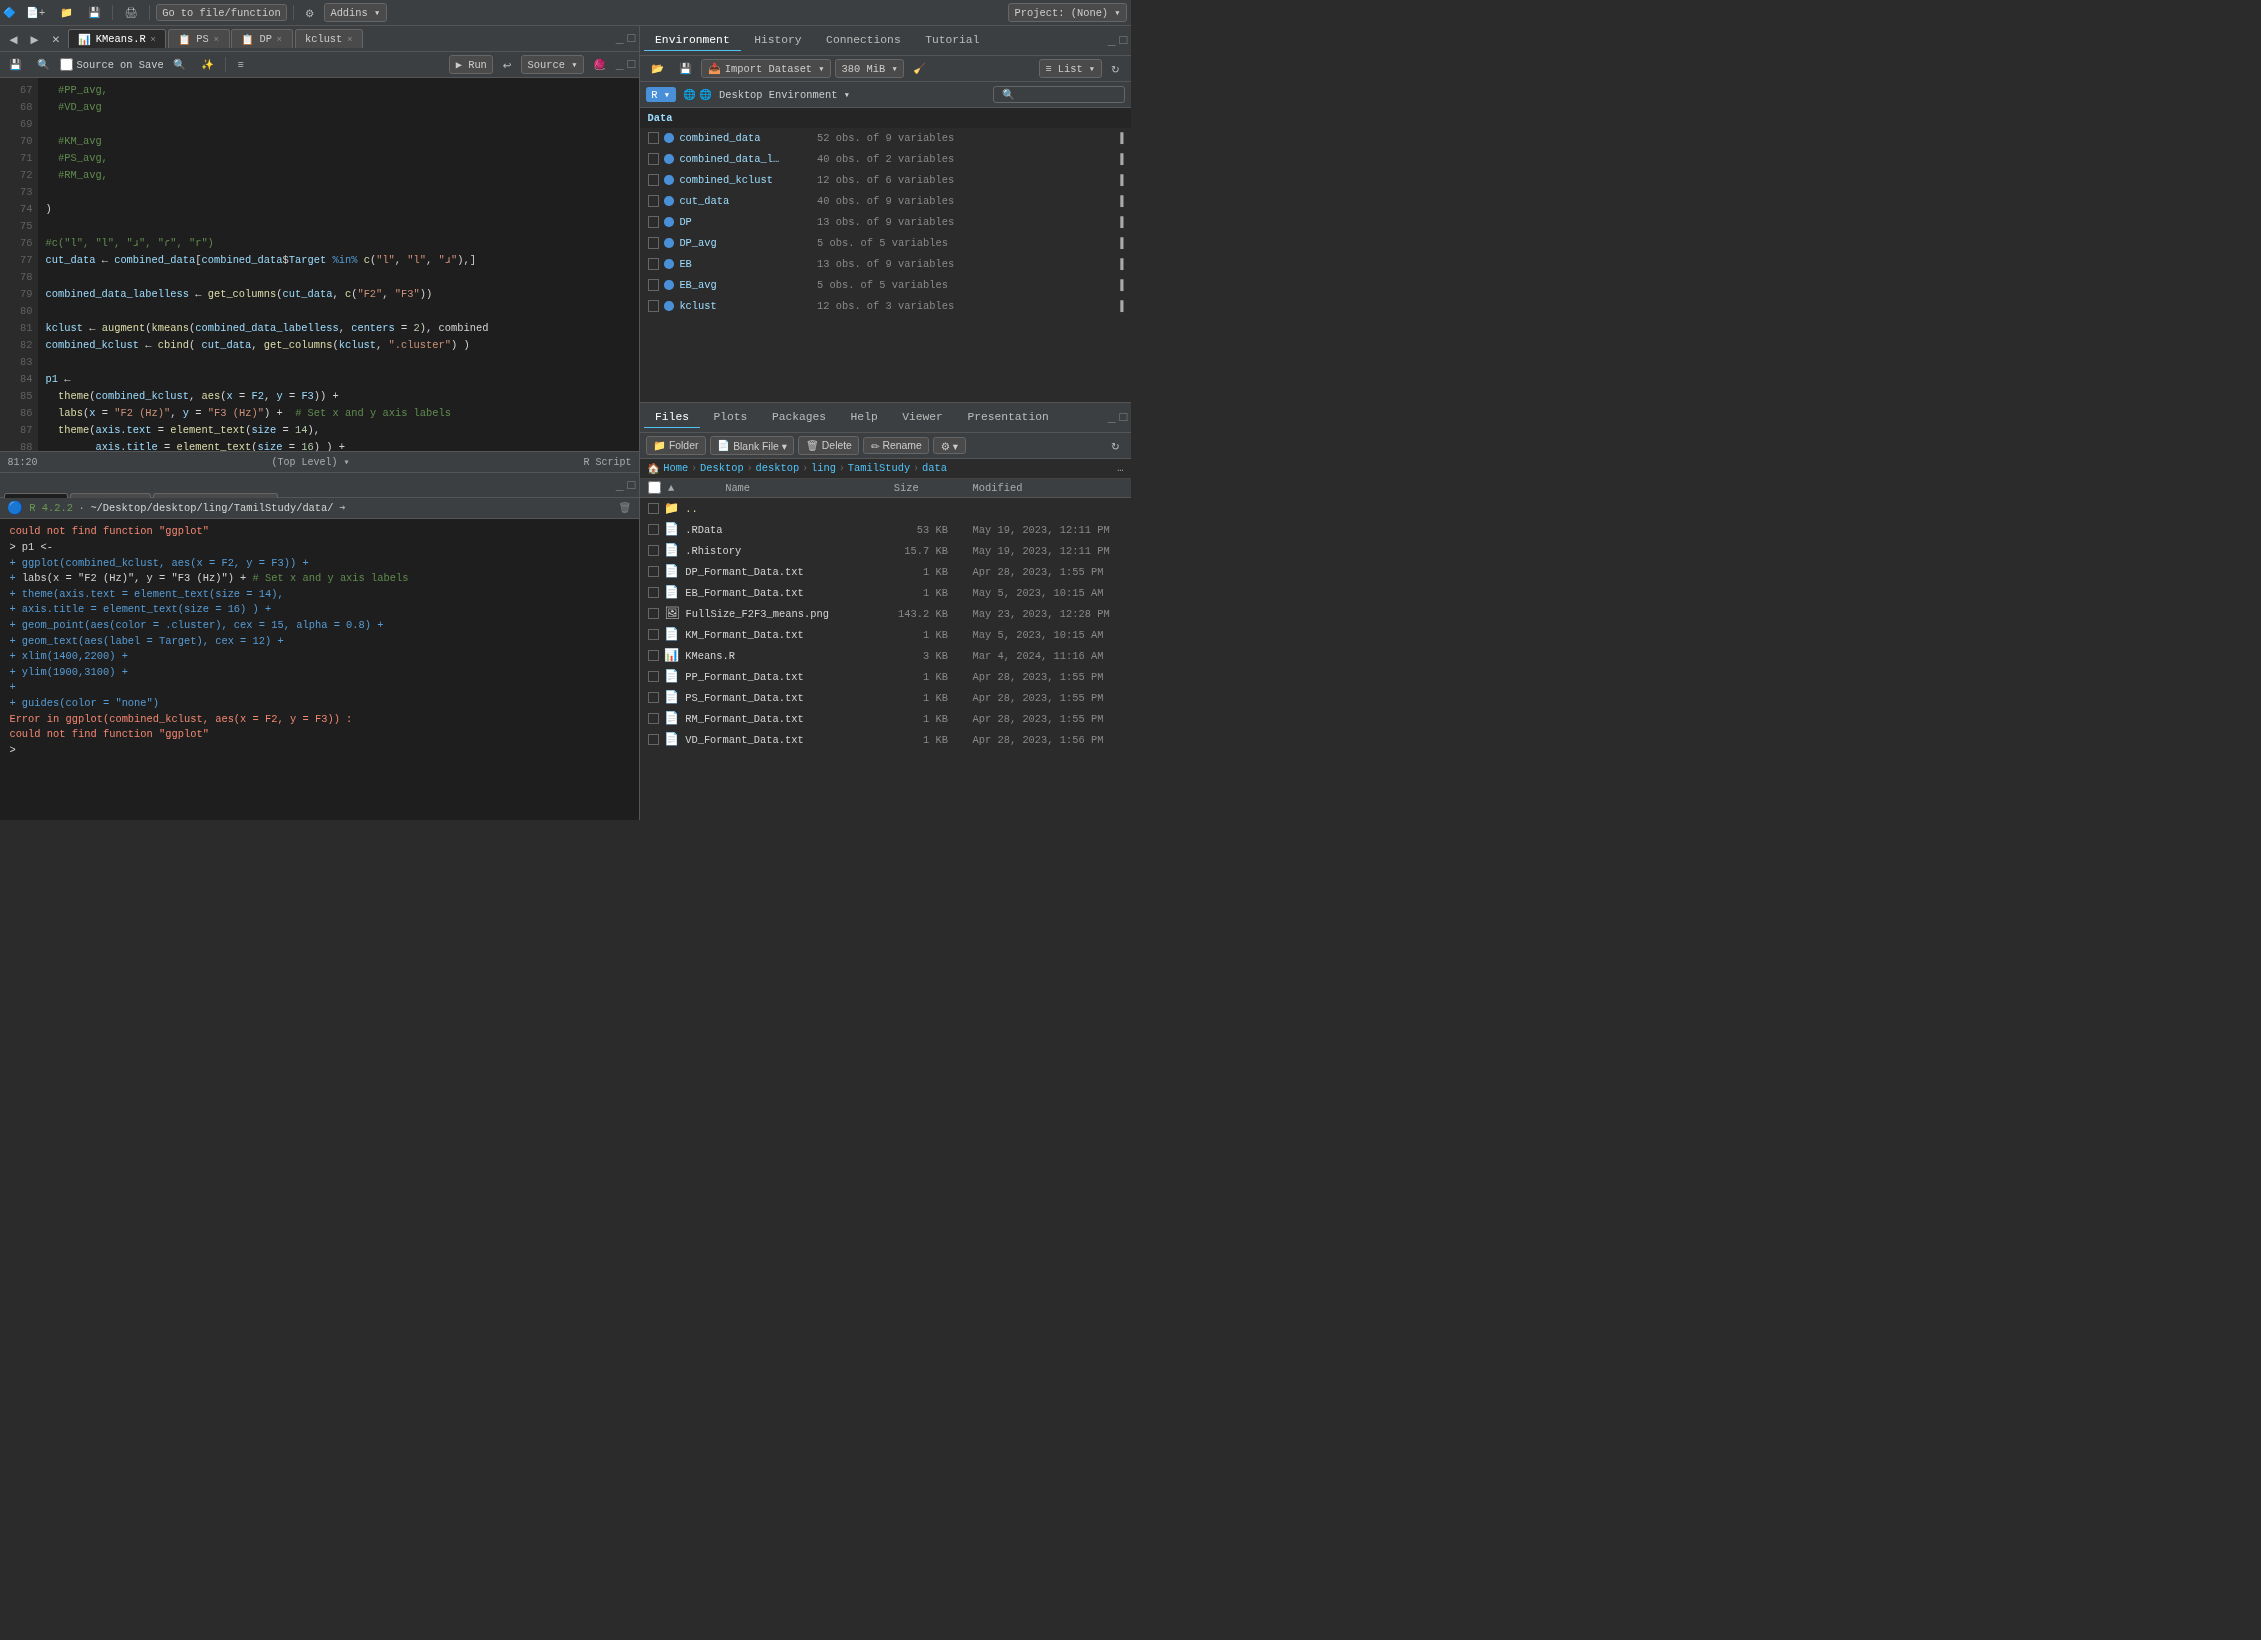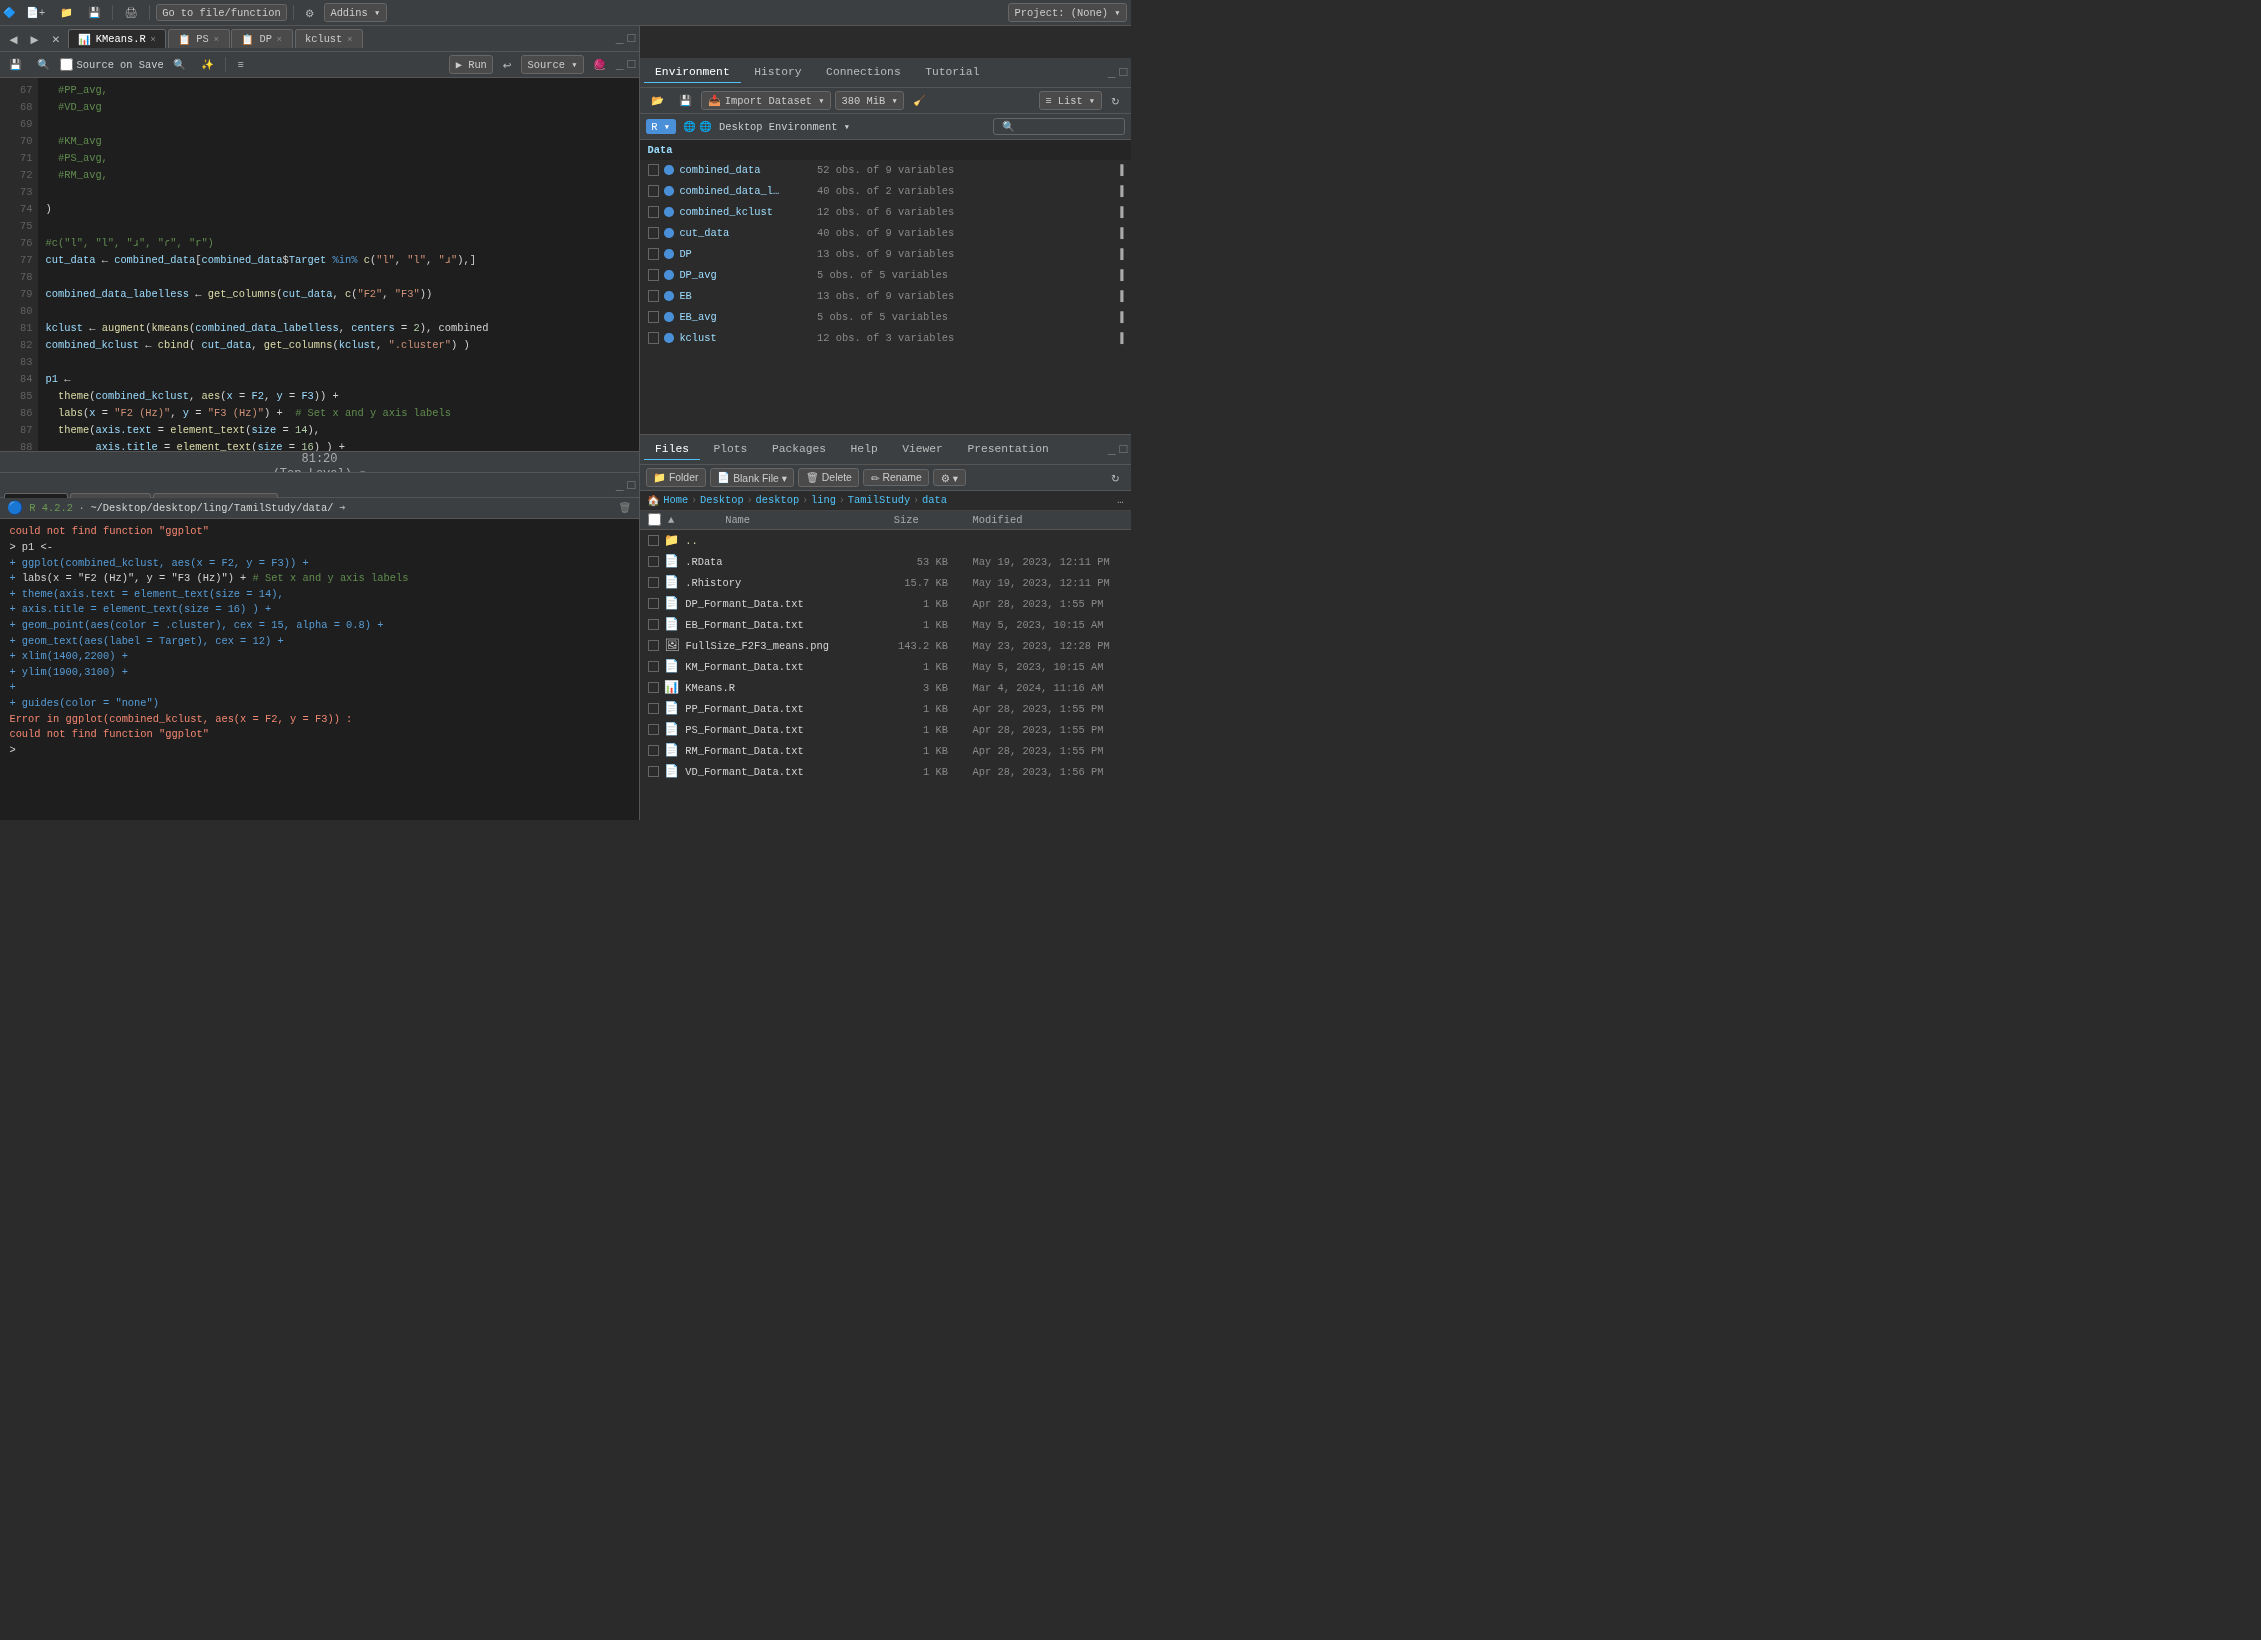--- a/index.html
+++ b/index.html
@@ -138,24 +138,23 @@
     .c-variable { color: #9cdcfe; }
 
     
     .editor-status {
       display: flex;
       align-items: center;
       background: #3c3f41;
       border-top: 0.9px solid #555;
       height: 21px;
       padding: 0 7.5px;
-      font-size: 12px;
+      font-size: 10px;
       color: #aaa;
       justify-content: space-between;
-      flex-direction: column;
     }
 
     
     .console-panel {
       height: 348px;
       display: flex;
       flex-direction: column;
       background: #1e1e1e;
     }
     .console-tab-bar {
@@ -204,21 +203,20 @@
       display: flex;
       flex-direction: column;
     }
 
     
     .env-panel {
       height: 377px;
       display: flex;
       flex-direction: column;
       border-bottom: 0.9px solid #555;
-      margin-top: 32px;
     }
 
     
     .env-tab-bar {
       display: flex;
       align-items: center;
       background: #3c3f41;
       border-bottom: 0.9px solid #555;
       height: 30px;
       padding: 0 3.8px;

